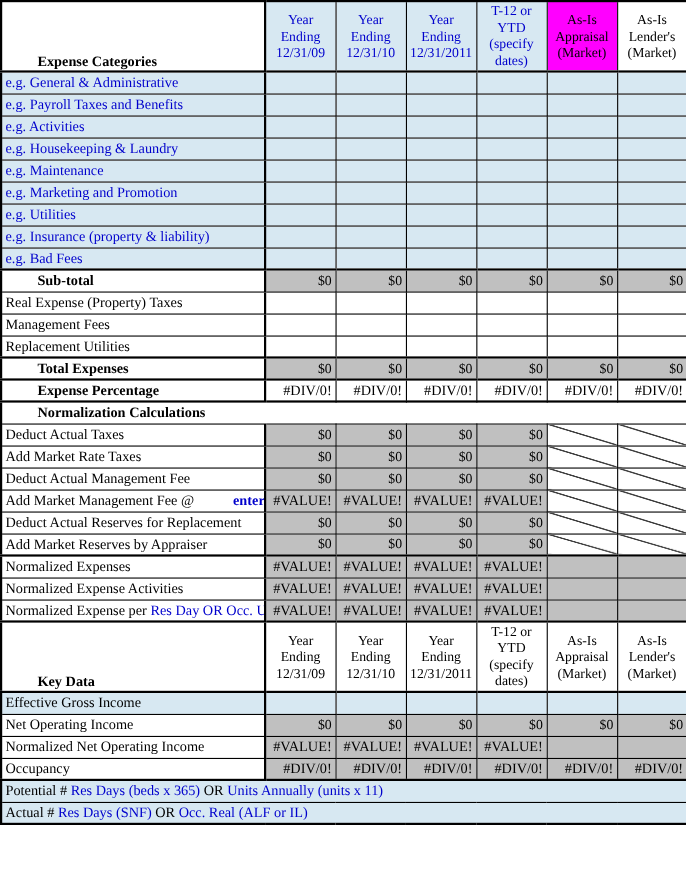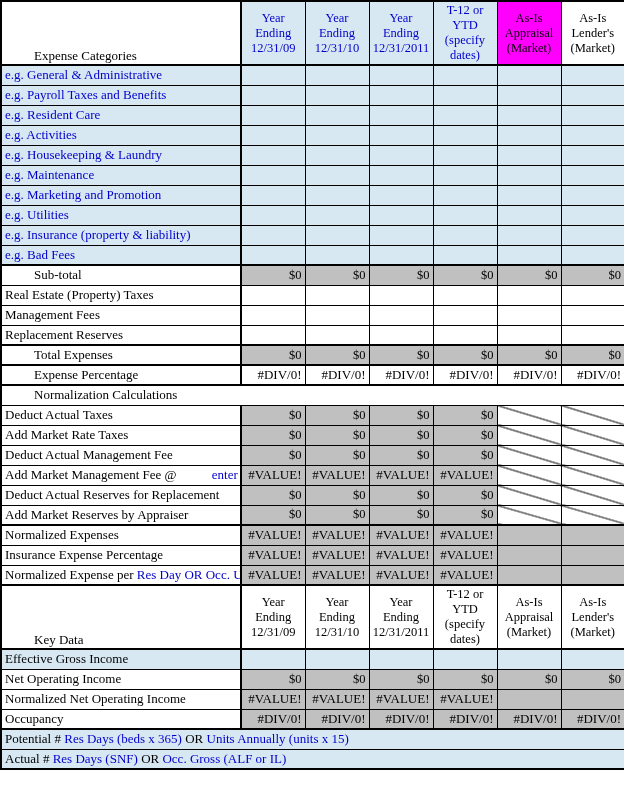--- a/index.html
+++ b/index.html
@@ -25,21 +25,21 @@
   .hdr td { height: 64px; }
   .hc {
     text-align: center;
     vertical-align: middle;
     white-space: normal;
     font-size: 12.5px;
     line-height: 1.2;
     padding: 0 2px;
   }
   .corner { vertical-align: bottom; white-space: nowrap; }
-  .b  { font-weight: normal; padding-left: 32px; }
+  .b  { font-weight: bold; padding-left: 32px; }
   .bt { color: var(--blue, #0000cc); }
   .lb { background: var(--lb, #d7e8f2); }
   .gray { background: var(--gray, #c0c0c0); }
   .mag { background: var(--mag, #ff00ff); }
   .wh { background: #ffffff; }
   .r { text-align: right; font-size: 12.5px; }
   .c { text-align: right; font-size: 13px; }
   .tt td { border-top: 2px solid #000; }
   .diag {
     background-color: #ffffff;
@@ -82,29 +82,20 @@
       <tr>
         <td class="lbl bt lb">e.g. Payroll Taxes and Benefits</td>
         <td class="lb"></td>
         <td class="lb"></td>
         <td class="lb"></td>
         <td class="lb"></td>
         <td class="lb"></td>
         <td class="lb"></td>
       </tr>
       <tr>
-        <td class="lbl bt lb">e.g. Resident Care</td>
-        <td class="lb"></td>
-        <td class="lb"></td>
-        <td class="lb"></td>
-        <td class="lb"></td>
-        <td class="lb"></td>
-        <td class="lb"></td>
-      </tr>
-      <tr>
         <td class="lbl bt lb">e.g. Activities</td>
         <td class="lb"></td>
         <td class="lb"></td>
         <td class="lb"></td>
         <td class="lb"></td>
         <td class="lb"></td>
         <td class="lb"></td>
       </tr>
       <tr>
         <td class="lbl bt lb">e.g. Housekeeping &amp; Laundry</td>
@@ -163,39 +154,39 @@
       <tr class="tt">
         <td class="lbl b">Sub-total</td>
         <td class="gray r">$0</td>
         <td class="gray r">$0</td>
         <td class="gray r">$0</td>
         <td class="gray r">$0</td>
         <td class="gray r">$0</td>
         <td class="gray r">$0</td>
       </tr>
       <tr>
-        <td class="lbl">Real Estate (Property) Taxes</td>
+        <td class="lbl">Real Expense (Property) Taxes</td>
         <td class="wh"></td>
         <td class="wh"></td>
         <td class="wh"></td>
         <td class="wh"></td>
         <td class="wh"></td>
         <td class="wh"></td>
       </tr>
       <tr>
         <td class="lbl">Management Fees</td>
         <td class="wh"></td>
         <td class="wh"></td>
         <td class="wh"></td>
         <td class="wh"></td>
         <td class="wh"></td>
         <td class="wh"></td>
       </tr>
       <tr>
-        <td class="lbl">Replacement Reserves</td>
+        <td class="lbl">Replacement Utilities</td>
         <td class="wh"></td>
         <td class="wh"></td>
         <td class="wh"></td>
         <td class="wh"></td>
         <td class="wh"></td>
         <td class="wh"></td>
       </tr>
       <tr class="tt">
         <td class="lbl b">Total Expenses</td>
         <td class="gray r">$0</td>
@@ -274,21 +265,21 @@
       <tr class="tt">
         <td class="lbl">Normalized Expenses</td>
         <td class="gray c">#VALUE!</td>
         <td class="gray c">#VALUE!</td>
         <td class="gray c">#VALUE!</td>
         <td class="gray c">#VALUE!</td>
         <td class="gray"></td>
         <td class="gray"></td>
       </tr>
       <tr>
-        <td class="lbl">Insurance Expense Percentage</td>
+        <td class="lbl">Normalized Expense Activities</td>
         <td class="gray c">#VALUE!</td>
         <td class="gray c">#VALUE!</td>
         <td class="gray c">#VALUE!</td>
         <td class="gray c">#VALUE!</td>
         <td class="gray"></td>
         <td class="gray"></td>
       </tr>
       <tr>
         <td class="lbl"><span>Normalized Expense per </span><span class="bt">Res Day OR Occ. Un</span></td>
         <td class="gray c">#VALUE!</td>
@@ -337,19 +328,19 @@
       <tr>
         <td class="lbl">Occupancy</td>
         <td class="gray c">#DIV/0!</td>
         <td class="gray c">#DIV/0!</td>
         <td class="gray c">#DIV/0!</td>
         <td class="gray c">#DIV/0!</td>
         <td class="gray c">#DIV/0!</td>
         <td class="gray c">#DIV/0!</td>
       </tr>
       <tr class="tt">
-        <td class="lbl lb" colspan="7"><span>Potential # </span><span class="bt">Res Days (beds x 365)</span><span> OR </span><span class="bt">Units Annually (units x 15)</span></td>
-      </tr>
-      <tr>
-        <td class="lbl lb" colspan="7"><span>Actual # </span><span class="bt">Res Days (SNF)</span><span> OR </span><span class="bt">Occ. Gross (ALF or IL)</span></td>
+        <td class="lbl lb" colspan="7"><span>Potential # </span><span class="bt">Res Days (beds x 365)</span><span> OR </span><span class="bt">Units Annually (units x 11)</span></td>
+      </tr>
+      <tr>
+        <td class="lbl lb" colspan="7"><span>Actual # </span><span class="bt">Res Days (SNF)</span><span> OR </span><span class="bt">Occ. Real (ALF or IL)</span></td>
       </tr>
     </tbody>
 </table>
 
 </body></html>

